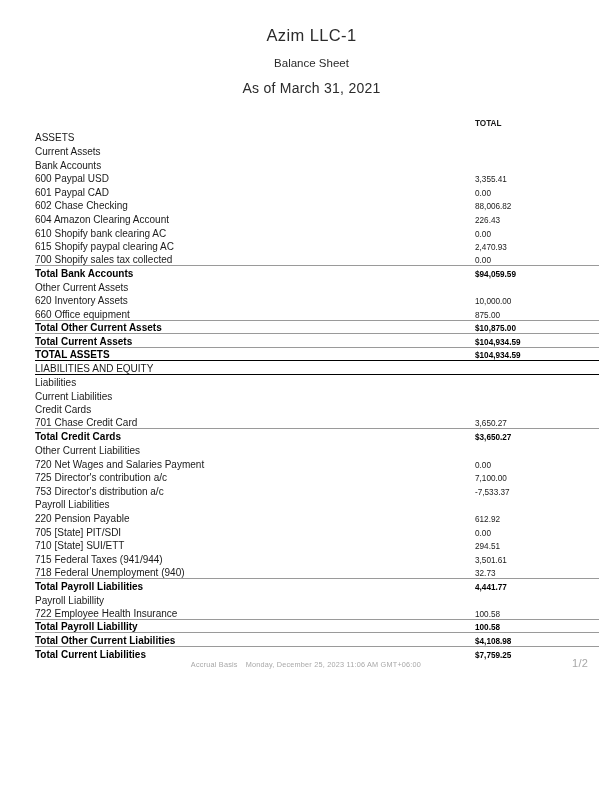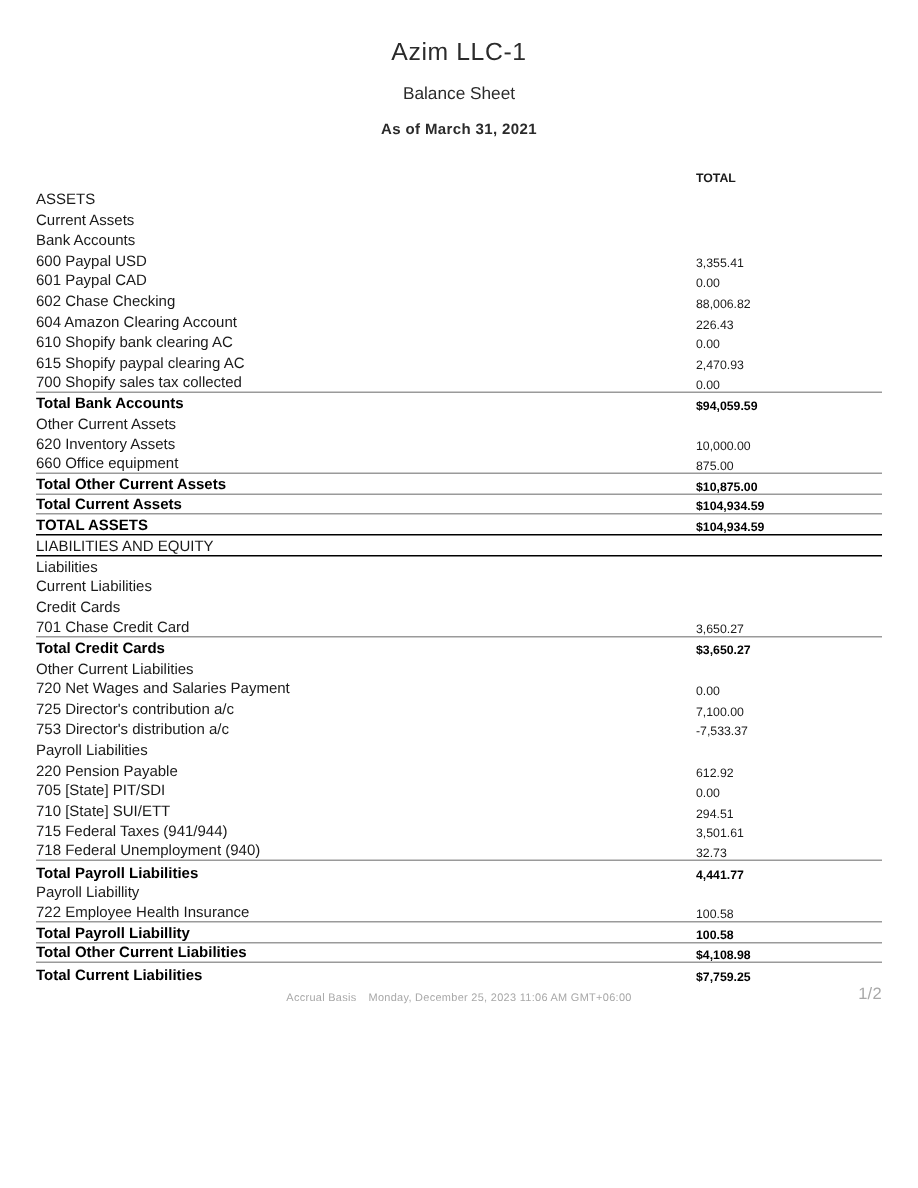--- a/index.html
+++ b/index.html
@@ -15,20 +15,21 @@
     color: #000000;
     position: relative;
     overflow: hidden;
   }
 
   .page {
     width: 612px;
     height: 688px;
     position: relative;
     box-sizing: border-box;
+    padding-left: 11px;
   }
 
   
   .doc-header {
     text-align: center;
     padding-top: 26px;
   }
   .company-name {
     font-size: 16.5px;
     font-weight: 400;
@@ -38,22 +39,22 @@
     line-height: 1.1;
   }
   .report-title {
     font-size: 11.5px;
     font-weight: 400;
     color: #2b2b2b;
     margin: 0 0 11px 0;
     line-height: 1.1;
   }
   .report-period {
-    font-size: 10px;
-    font-weight: 700;
+    font-size: 14px;
+    font-weight: 400;
     color: #2b2b2b;
     margin: 3px;
     letter-spacing: 0.25px;
     line-height: 1.1;
   }
 
   
   .sheet {
     margin: 20px 24px 0 24px;
     width: 564px;

